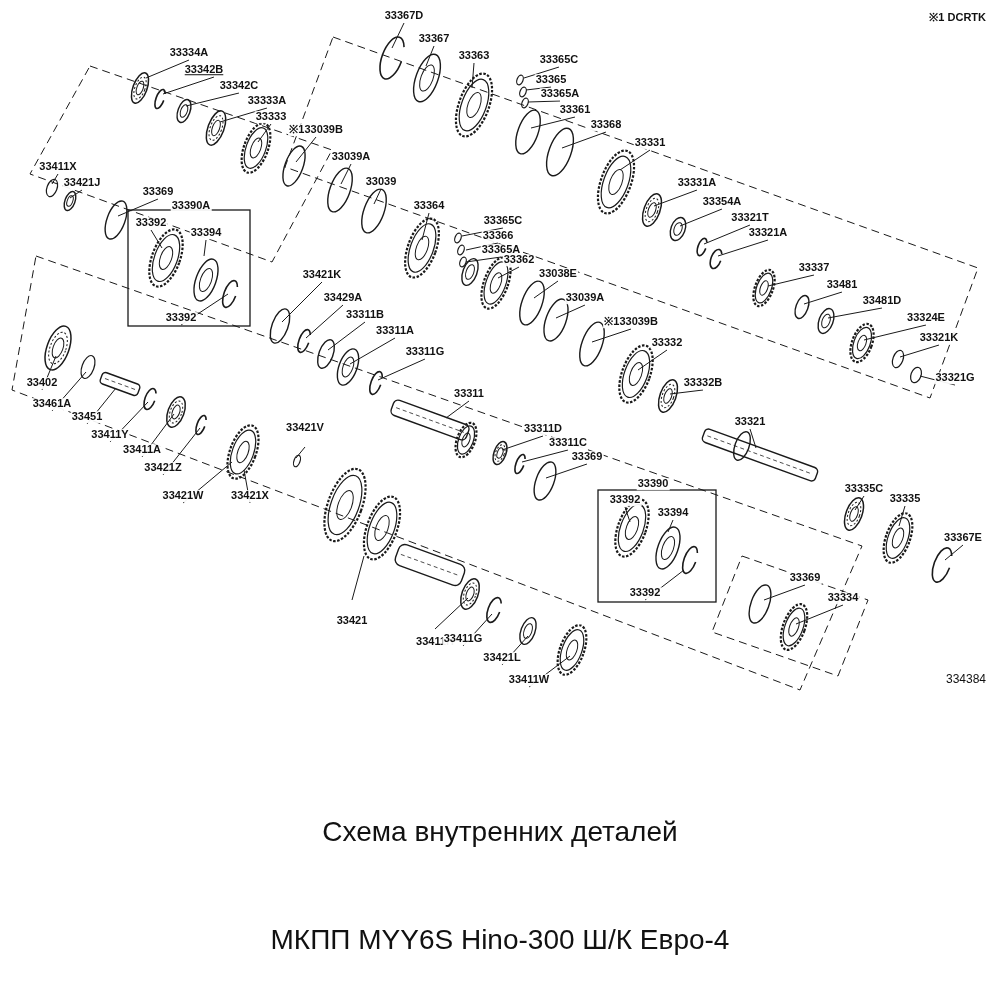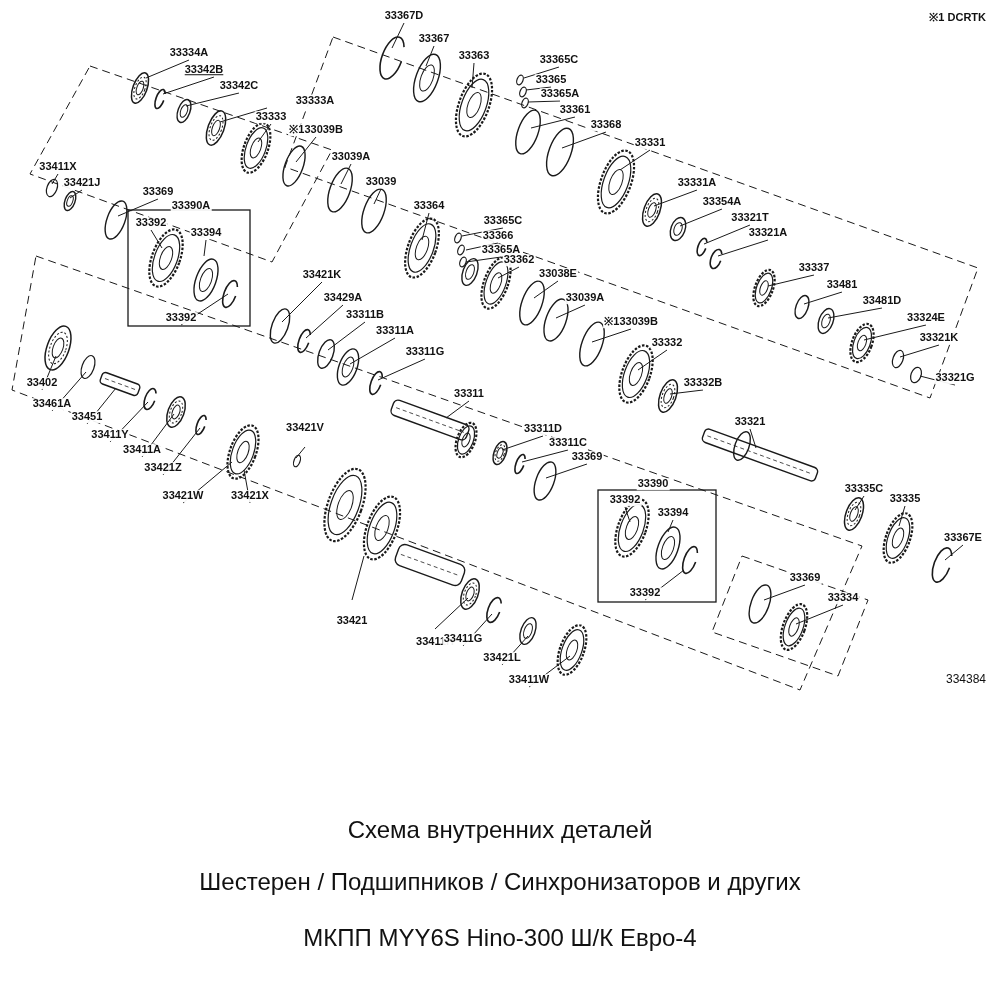--- a/index.html
+++ b/index.html
@@ -11,21 +11,21 @@
   #labels-layer{position:absolute;left:0;top:0;width:1000px;height:710px;pointer-events:none;}
   .part-label{
     position:absolute;transform:translate(-50%,-50%);
     font-size:11px;font-weight:700;line-height:1.05;white-space:nowrap;
     background:rgba(255,255,255,0.93);padding:0 1px;color:#111;
   }
   .corner-note{position:absolute;top:9px;right:14px;font-size:11px;font-weight:700;}
   .diagram-id{position:absolute;top:672px;right:14px;font-size:12px;font-weight:400;}
   .caption{
     position:absolute;left:0;width:100%;text-align:center;
-    font-size:24px;font-weight:400;color:#111;
+    font-size:28px;font-weight:400;color:#111;
   }
 </style>
 </head>
 <body>
 
 <div class="page">
   <div class="corner-note">※1 DCRTK</div>
 
   <svg id="diagram-svg" width="1000" height="710" viewBox="0 0 1000 710">
       <polygon points="333,37 978,268 930,398 285,167" fill="none" stroke="#1a1a1a" stroke-width="1" stroke-dasharray="8 5"></polygon>
@@ -417,21 +417,21 @@
   <div id="labels-layer">
       <div class="part-label" style="left: 404px; top: 16px;">33367D</div>
       <div class="part-label" style="left: 434px; top: 39px;">33367</div>
       <div class="part-label" style="left: 474px; top: 56px;">33363</div>
       <div class="part-label" style="left: 559px; top: 60px;">33365C</div>
       <div class="part-label" style="left: 189px; top: 53px;">33334A</div>
       <div class="part-label" style="left: 204px; top: 70px; text-decoration: underline;">33342B</div>
       <div class="part-label" style="left: 239px; top: 86px;">33342C</div>
       <div class="part-label" style="left: 551px; top: 80px;">33365</div>
       <div class="part-label" style="left: 560px; top: 94px;">33365A</div>
-      <div class="part-label" style="left: 267px; top: 101px; margin-left: 48px;">33333A</div>
+      <div class="part-label" style="left: 267px; top: 101px;">33333A</div>
       <div class="part-label" style="left: 575px; top: 110px;">33361</div>
       <div class="part-label" style="left: 271px; top: 117px;">33333</div>
       <div class="part-label" style="left: 316px; top: 130px;">※133039B</div>
       <div class="part-label" style="left: 606px; top: 125px;">33368</div>
       <div class="part-label" style="left: 650px; top: 143px;">33331</div>
       <div class="part-label" style="left: 351px; top: 157px;">33039A</div>
       <div class="part-label" style="left: 58px; top: 167px;">33411X</div>
       <div class="part-label" style="left: 82px; top: 183px;">33421J</div>
       <div class="part-label" style="left: 158px; top: 192px;">33369</div>
       <div class="part-label" style="left: 381px; top: 182px;">33039</div>
@@ -490,15 +490,14 @@
       <div class="part-label" style="left: 843px; top: 598px;">33334</div>
       <div class="part-label" style="left: 435px; top: 642px;">33411H</div>
       <div class="part-label" style="left: 463px; top: 639px;">33411G</div>
       <div class="part-label" style="left: 502px; top: 658px;">33421L</div>
       <div class="part-label" style="left: 529px; top: 680px;">33411W</div>
     </div>
 
   <div class="diagram-id">334384</div>
 
   <div class="caption" style="top:816px">Схема внутренних деталей</div>
-  <div class="caption" style="top:868px">Шестерен / Подшипников / Синхронизаторов и других</div>
   <div class="caption" style="top:924px">МКПП MYY6S Hino-300 Ш/К Евро-4</div>
 </div>
 
 </body></html>

